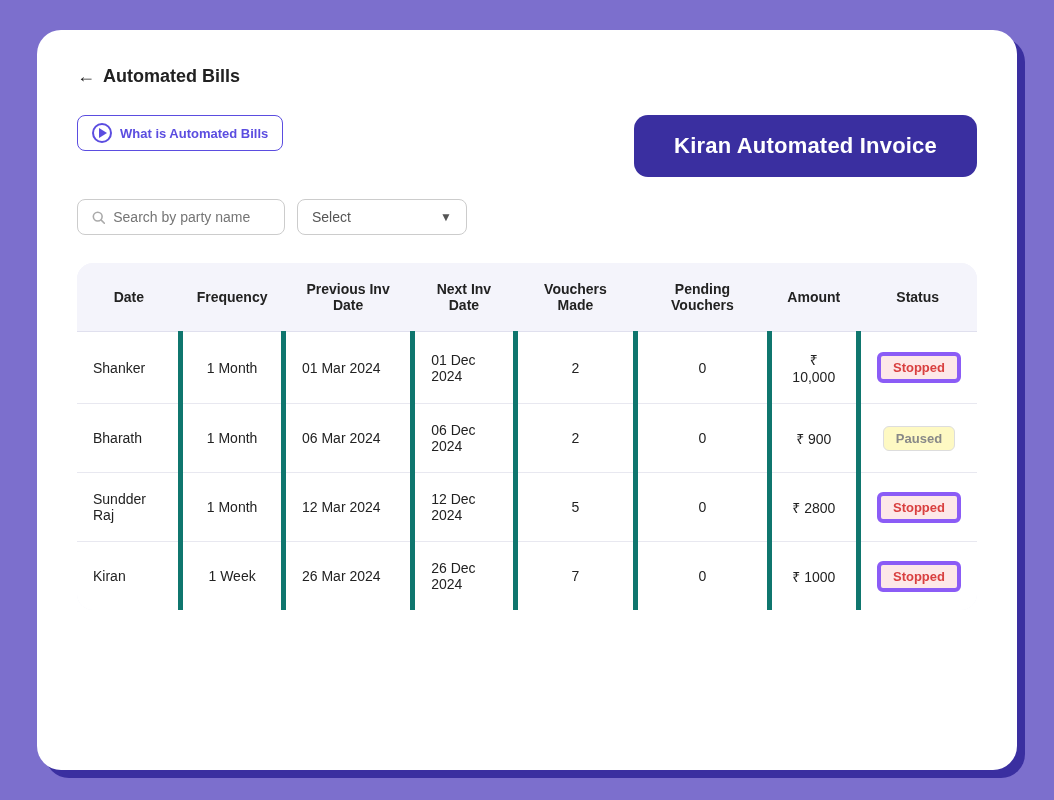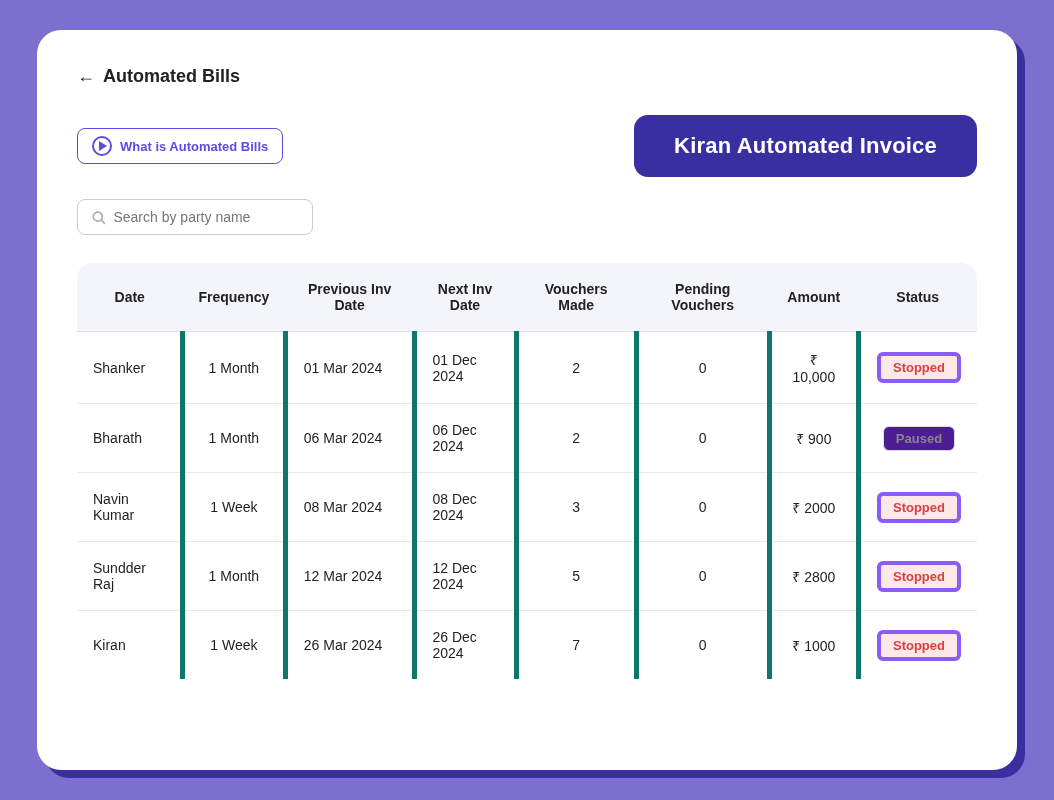--- a/index.html
+++ b/index.html
@@ -30,21 +30,21 @@
       font-size: 18px;
       color: #222;
     }
     .back-title {
       font-size: 18px;
       font-weight: 600;
       color: #222;
     }
     .top-row {
       display: flex;
-      align-items: center;
+      align-items: flex-start;
       justify-content: space-between;
       margin-bottom: 22px;
     }
     .what-is-btn {
       display: flex;
       align-items: center;
       gap: 8px;
       border: 1.5px solid #5b4de0;
       border-radius: 8px;
       padding: 7px 14px;
@@ -89,21 +89,21 @@
       gap: 12px;
       margin-bottom: 28px;
     }
     .search-box {
       display: flex;
       align-items: center;
       gap: 8px;
       border: 1.5px solid #ccc;
       border-radius: 8px;
       padding: 9px 14px;
-      width: 236px;
+      width: 208px;
       background: #fff;
     }
     .search-icon-svg {
       color: #aaa;
       font-size: 15px;
     }
     .search-input {
       border: none;
       outline: none;
       font-size: 14px;
@@ -190,21 +190,21 @@
       border-radius: 6px;
       font-size: 13px;
       font-weight: 600;
     }
     .status-stopped {
       background: #fde8e8;
       color: #d94040;
       border: 4px solid #8b5cf6;
     }
     .status-paused {
-      background: #4c1d95;
+      background: #fef9c3;
       color: #888;
       border: 1px solid #ddd;
     }
   </style>
 </head>
 <body>
 
 <div class="outer-card">
 
   <div class="back-nav">
@@ -222,20 +222,24 @@
     <button class="create-btn">Kiran Automated Invoice</button>
   </div>
 
   <div class="filters-row">
     <div class="search-box">
       <svg class="search-icon-svg" width="15" height="15" viewBox="0 0 15 15" fill="none" xmlns="http://www.w3.org/2000/svg">
         <circle cx="6.5" cy="6.5" r="5" stroke="#aaa" stroke-width="1.8"></circle>
         <line x1="10.5" y1="10.5" x2="14" y2="14" stroke="#aaa" stroke-width="1.8" stroke-linecap="round"></line>
       </svg>
       <input class="search-input" type="text" placeholder="Search by party name" style="">
+    </div>
+    <div class="select-box">
+      <span class="select-label">Select</span>
+      <span class="chevron">▼</span>
     </div>
   </div>
 
   <div class="table-container">
     <table class="table">
       <thead>
         <tr>
           <th>Date</th>
           <th>Frequency</th>
           <th>Previous Inv Date</th>
@@ -261,30 +265,20 @@
             <td>Bharath</td>
             <td>1 Month</td>
             <td>06 Mar 2024</td>
             <td>06 Dec 2024</td>
             <td>2</td>
             <td>0</td>
             <td>₹ 900</td>
             <td><span class="status-badge status-paused">Paused</span></td>
           </tr>
           <tr>
-            <td>Navin Kumar</td>
-            <td>1 Week</td>
-            <td>08 Mar 2024</td>
-            <td>08 Dec 2024</td>
-            <td>3</td>
-            <td>0</td>
-            <td>₹ 2000</td>
-            <td><span class="status-badge status-stopped">Stopped</span></td>
-          </tr>
-          <tr>
             <td>Sundder Raj</td>
             <td>1 Month</td>
             <td>12 Mar 2024</td>
             <td>12 Dec 2024</td>
             <td>5</td>
             <td>0</td>
             <td>₹ 2800</td>
             <td><span class="status-badge status-stopped">Stopped</span></td>
           </tr>
           <tr>

